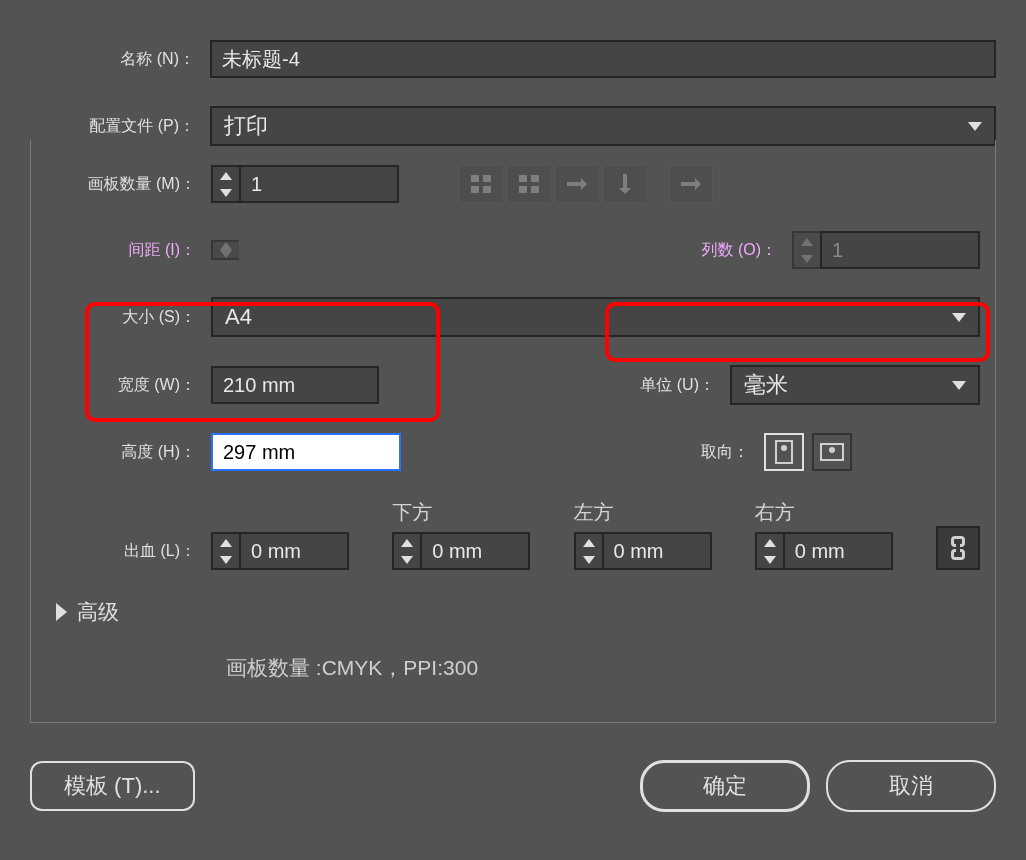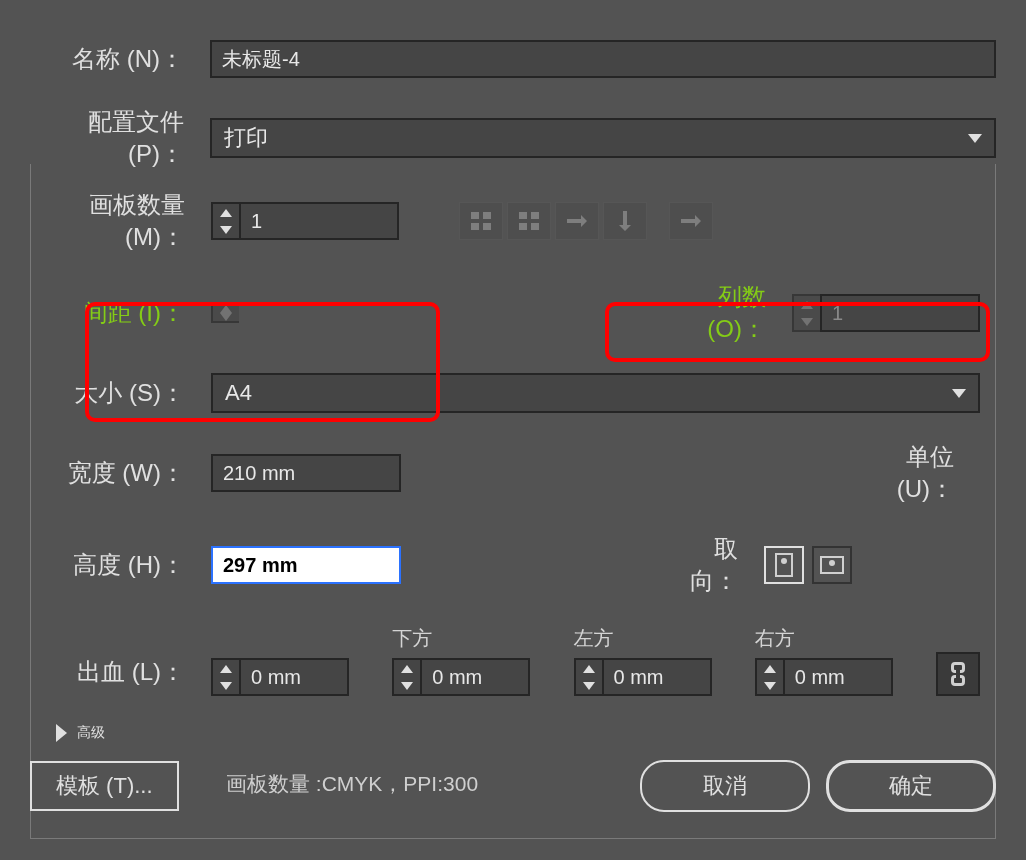--- a/index.html
+++ b/index.html
@@ -7,31 +7,31 @@
   background: #535353;
   font-family: "Microsoft YaHei", sans-serif;
   color: #e0e0e0;
   font-size: 19px;
   width: 1026px;
   height: 860px;
   padding: 40px 30px;
   position: relative;
 }
 .row { display: flex; align-items: center; margin-bottom: 28px; }
-.label { width: 180px; text-align: right; padding-right: 26px; color: #e0e0e0; font-size: 24px; }
-.label.dim { color: #84cc16; }
+.label { width: 180px; text-align: right; padding-right: 15px; color: #e0e0e0; font-size: 16px; }
+.label.dim { color: #f0abfc; }
 .input-text {
   background: #454545;
   border: 2px solid #252525;
   color: #e8e8e8;
   font-size: 20px;
   padding: 5px 10px;
   height: 38px;
 }
-.input-text.light { background: #ffffff; color: #000; border: 2px solid #2b72ff; font-weight: bold; }
+.input-text.light { background: #ffffff; color: #000; border: 2px solid #2b72ff; }
 .input-text.dim { color: #8a8a8a; }
 .select {
   background: #454545;
   border: 2px solid #252525;
   color: #e8e8e8;
   font-size: 22px;
   padding: 4px 12px;
   height: 40px;
   display: flex;
   align-items: center;
@@ -131,21 +131,21 @@
 }
 .btn {
   border: 2px solid #e0e0e0;
   color: #e0e0e0;
   background: transparent;
   font-size: 22px;
   padding: 8px 28px;
   border-radius: 24px;
   cursor: pointer;
 }
-.btn.square { border-radius: 0; padding: 8px 24px; }
+.btn.square { border-radius: 12px; padding: 8px 32px; }
 .btn.bold { border-width: 3px; }
 .footer {
   position: absolute;
   bottom: 48px;
   left: 30px;
   right: 30px;
   display: flex;
   justify-content: space-between;
   align-items: center;
 }
@@ -248,23 +248,27 @@
   <div class="row">
     <div class="label" style="width:165px">大小 (S)：</div>
     <div class="select" style="flex:1">
       <span>A4</span>
       <span class="chevron"></span>
     </div>
   </div>
 
   <div class="row">
     <div class="label" style="width:165px">宽度 (W)：</div>
-    <input class="input-text" style="width: 190px;" value="210 mm">
+    <input class="input-text" style="width: 168px;" value="210 mm">
     <div style="flex:1"></div>
     <div class="label" style="width:110px">单位 (U)：</div>
+    <div class="select" style="width:250px">
+      <span>毫米</span>
+      <span class="chevron"></span>
+    </div>
   </div>
 
   <div class="row">
     <div class="label" style="width:165px">高度 (H)：</div>
     <input class="input-text light" style="width: 190px;" value="297 mm">
     <div style="flex:1"></div>
     <div class="label" style="width:90px;text-align:right">取向：</div>
     <div class="orient-btn active">
       <div class="orient-icon">
           <div class="orient-head"></div>
@@ -337,31 +341,31 @@
     </div>
     <div class="link-btn">
       <svg width="14" height="24" viewBox="0 0 14 24">
           <path d="M4 0h6a4 4 0 0 1 4 4v3a4 4 0 0 1-4 4H9V8h1a1 1 0 0 0 1-1V4a1 1 0 0 0-1-1H4a1 1 0 0 0-1 1v3a1 1 0 0 0 1 1h1v3H4a4 4 0 0 1-4-4V4a4 4 0 0 1 4-4zM4 13h6a4 4 0 0 1 4 4v3a4 4 0 0 1-4 4H4a4 4 0 0 1-4-4v-3a4 4 0 0 1 4-4h1v3H4a1 1 0 0 0-1 1v3a1 1 0 0 0 1 1h6a1 1 0 0 0 1-1v-3a1 1 0 0 0-1-1H9v-3z" fill="#d0d0d0"></path>
         </svg>
     </div>
   </div>
 
   <div class="row" style="margin-left:10px">
     <div class="triangle-right"></div>
-    <div style="font-size:14px">高级</div>
+    <div style="font-size:21px">高级</div>
   </div>
 
   <div class="row" style="margin-left:180px;margin-bottom:0">
     <div style="color:#cfcfcf;font-size:21px">画板数量 :CMYK，PPI:300</div>
   </div>
 
 </div>
 
 <div class="highlight-box hl1"></div>
 <div class="highlight-box hl2"></div>
 
 <div class="footer">
   <button class="btn square">模板 (T)...</button>
   <div style="display:flex;gap:16px">
+    <button class="btn bold" style="min-width:170px">确定</button>
     <button class="btn" style="min-width:170px">取消</button>
-    <button class="btn bold" style="min-width:170px">确定</button>
   </div>
 </div>
 
 </body></html>

